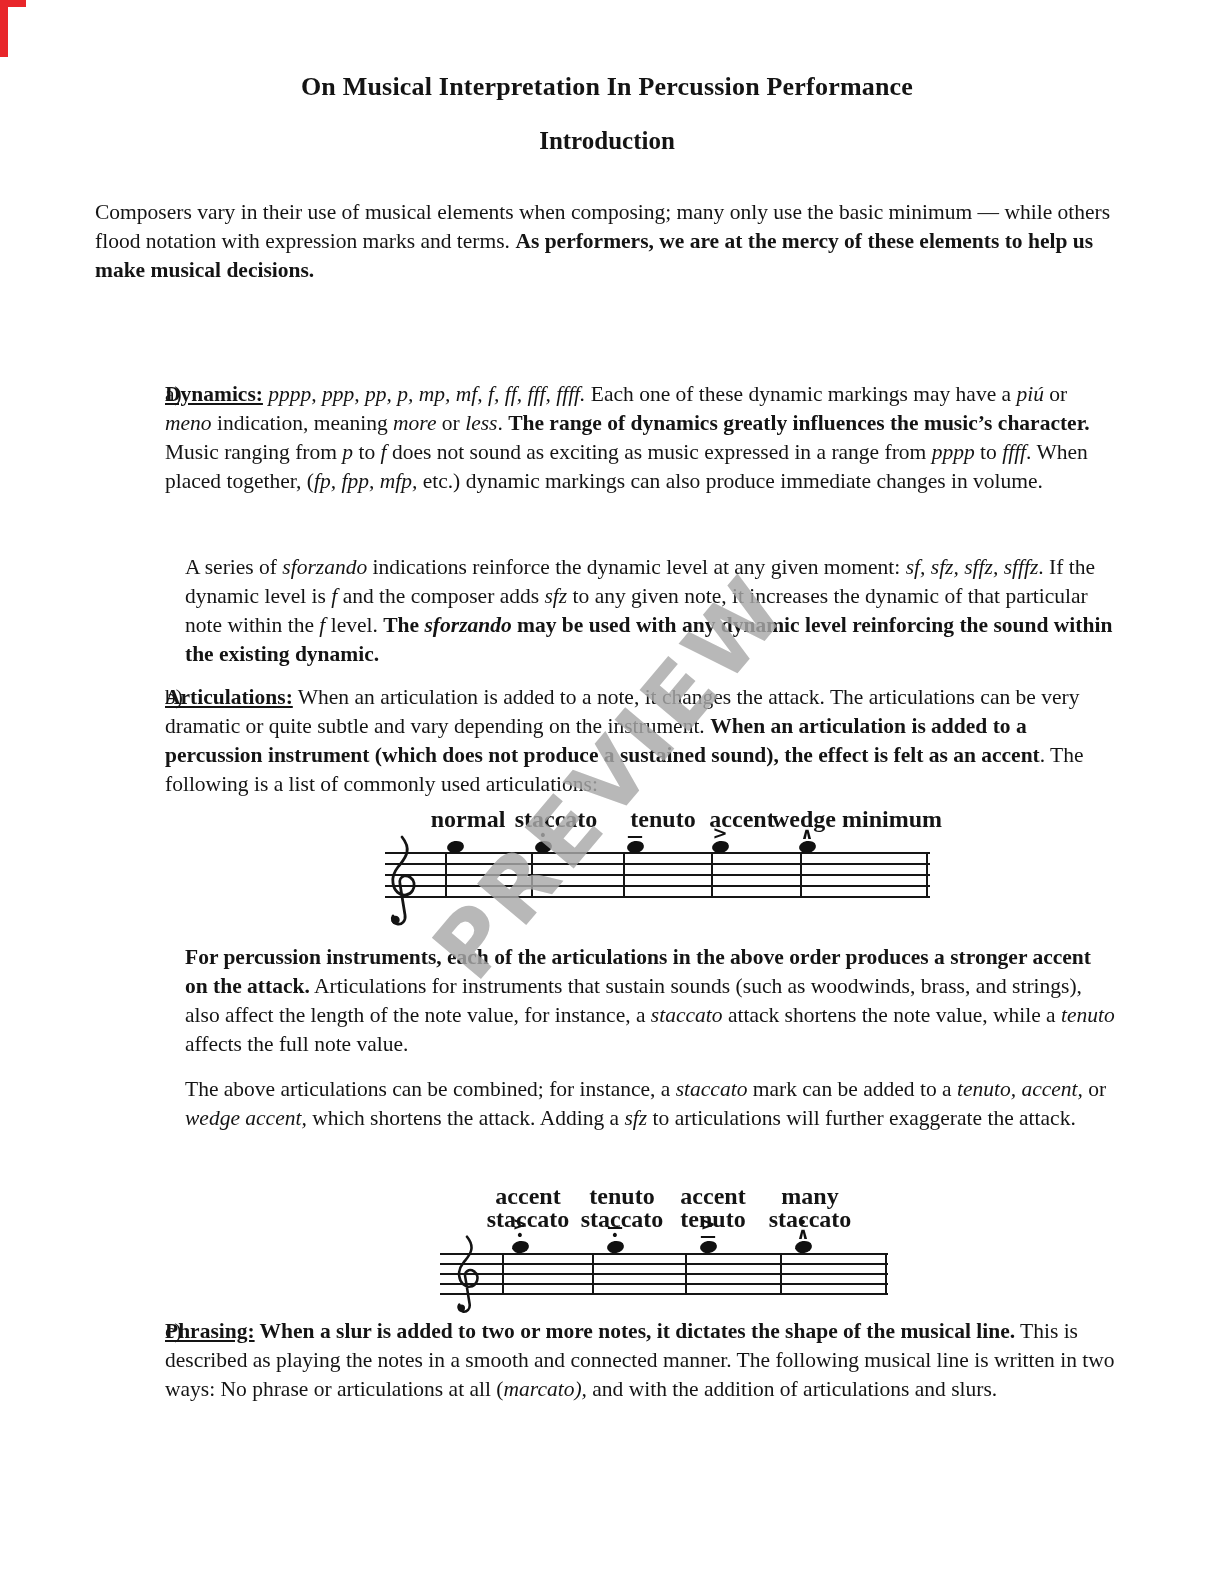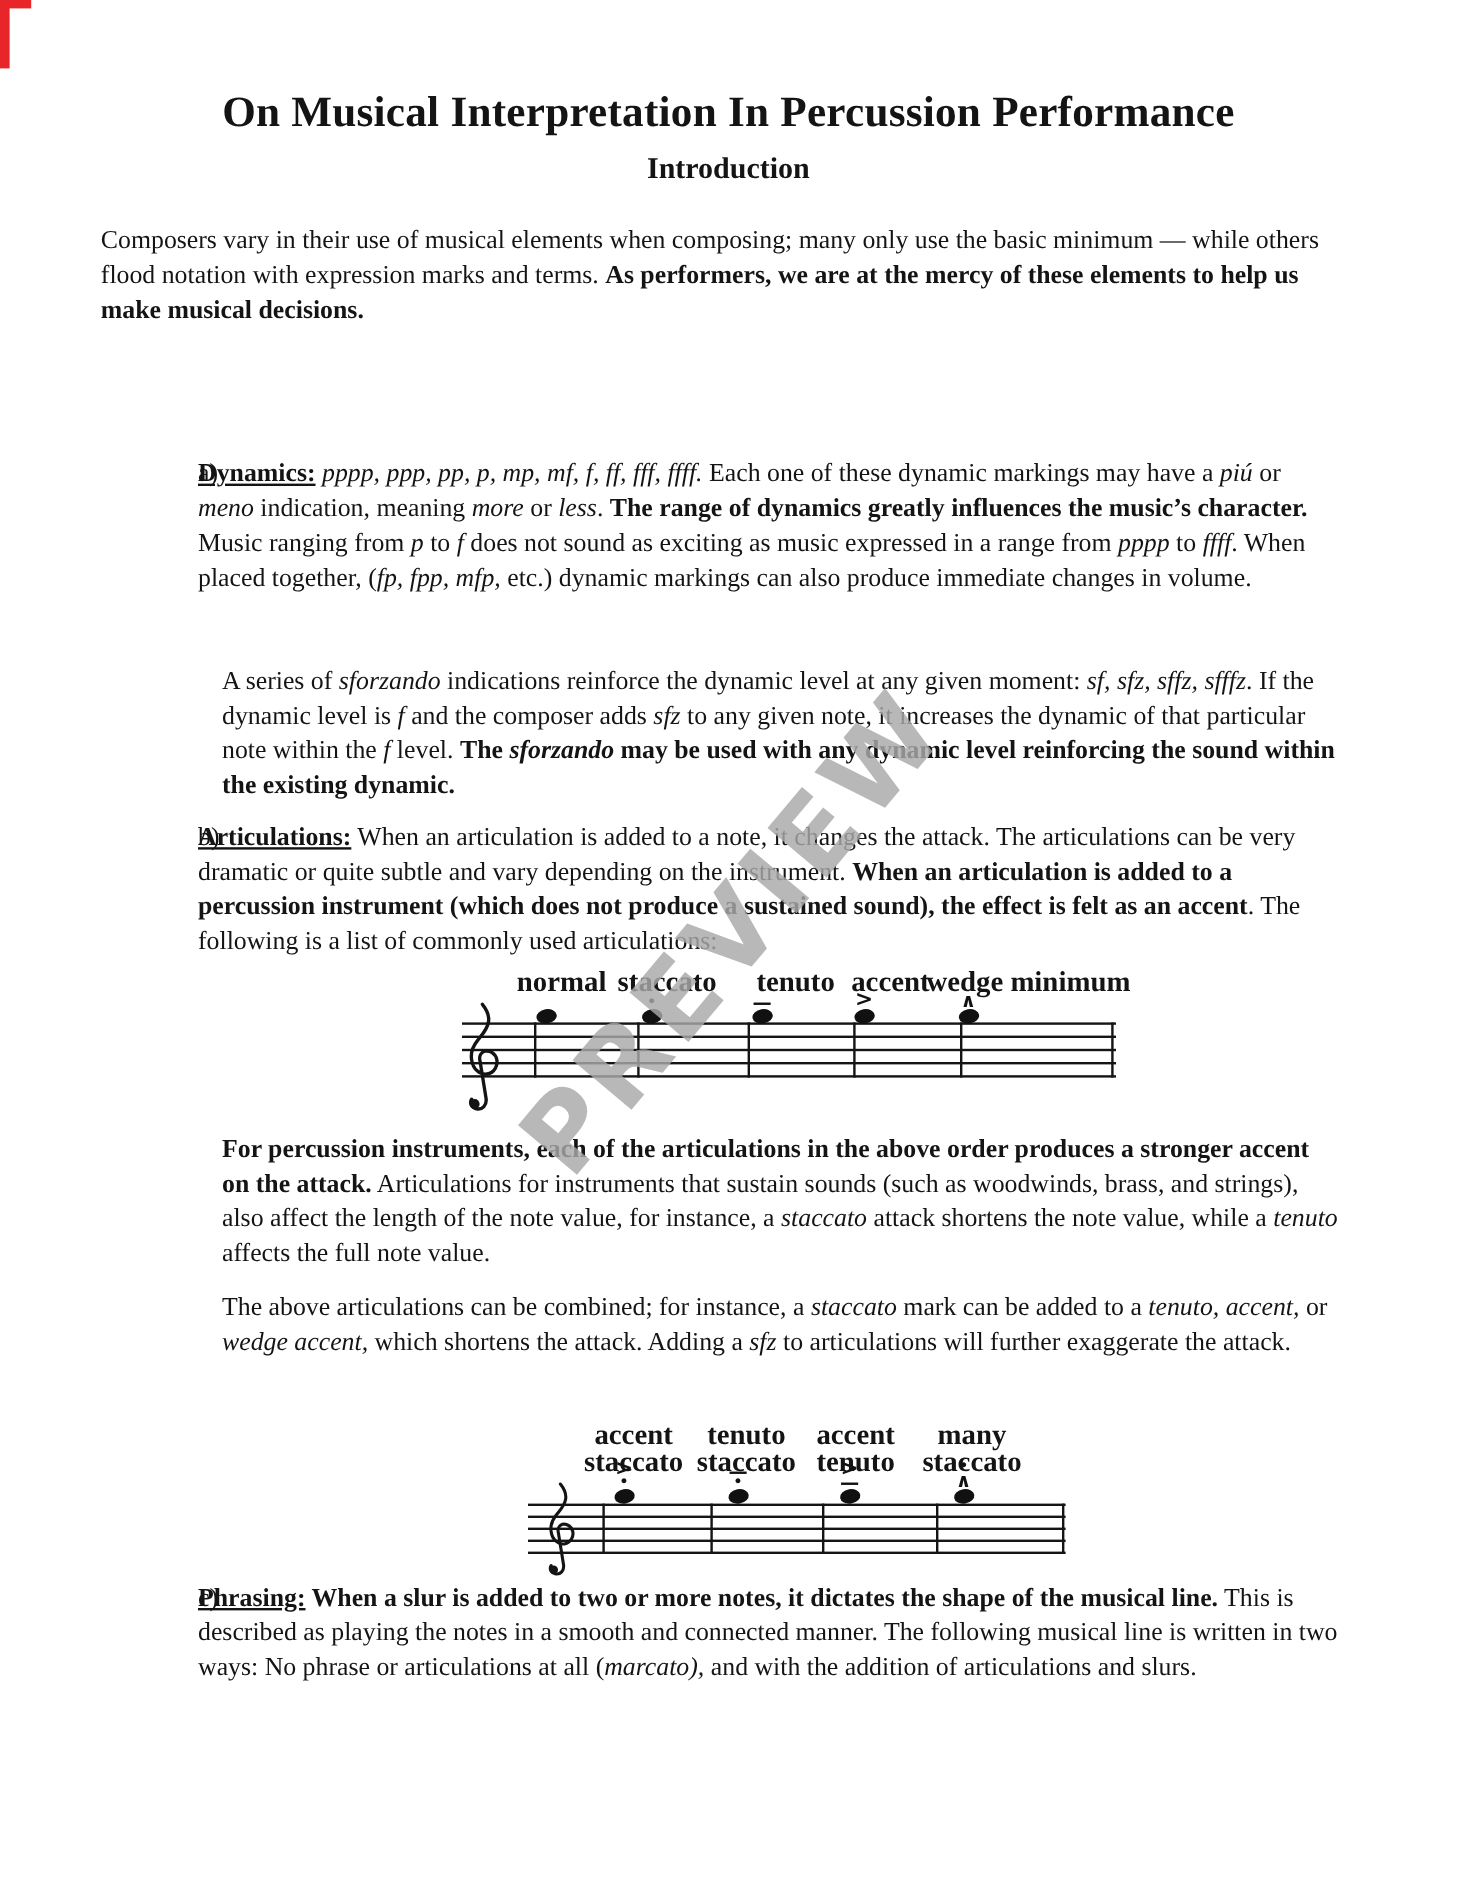--- a/index.html
+++ b/index.html
@@ -3,26 +3,26 @@
 <meta charset="utf-8">
 <style>
   html,body{margin:0;padding:0;background:#ffffff;}
   .page{position:relative;width:1214px;height:1571px;background:#fff;overflow:hidden;
         font-family:"Liberation Serif", serif;color:#141414;}
   
   .corner-v{position:absolute;left:0;top:0;width:8px;height:57px;}
   .corner-h{position:absolute;left:0;top:0;width:26px;height:7px;}
   
   .title{position:absolute;left:0;top:72px;width:100%;text-align:center;
-         font-size:36px;font-weight:bold;letter-spacing:.2px;}
+         font-size:26px;font-weight:bold;letter-spacing:.2px;}
   .subtitle{position:absolute;left:0;top:127px;width:100%;text-align:center;
             font-size:25px;font-weight:bold;}
   
   .para{position:absolute;font-size:21.5px;line-height:29px;}
-  .p-main{left:84px;width:1020px;}
+  .p-main{left:95px;width:1020px;margin-top:12px;}
   .p-ind{left:185px;width:932px;}
   .item{position:absolute;left:165px;width:952px;font-size:21.5px;line-height:29px;}
   .item .num{position:absolute;left:0;top:0;}
   .item .itxt{}
   .r-b{font-weight:bold;}
   .r-i{font-style:italic;}
   .r-bi{font-weight:bold;font-style:italic;}
   .r-bu{font-weight:bold;text-decoration:underline;}
   
   .staff{position:absolute;}

